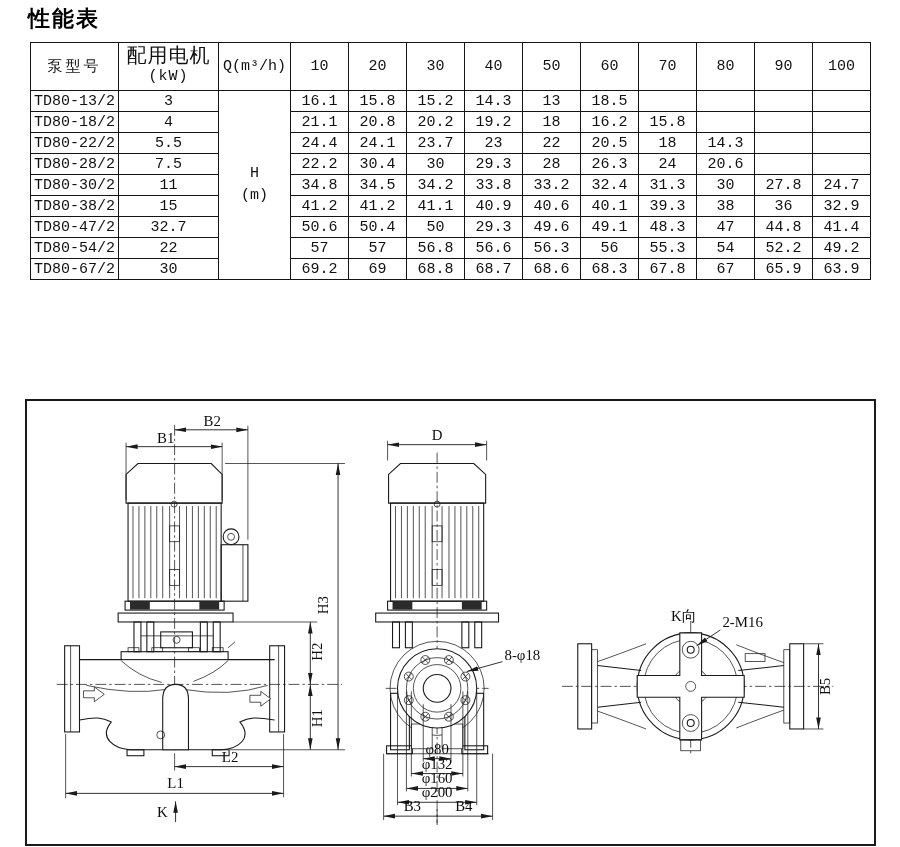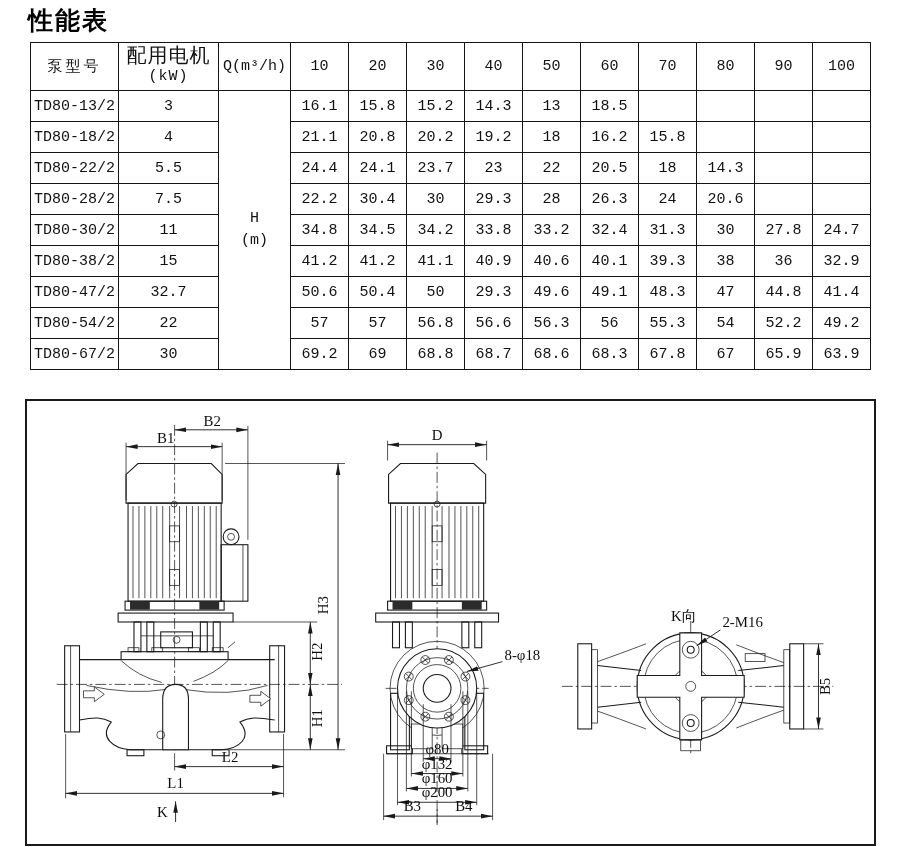--- a/index.html
+++ b/index.html
@@ -1,25 +1,25 @@
 <!DOCTYPE html>
 <html><head>
 <meta charset="utf-8">
 <style>
   html,body{margin:0;padding:0;background:#fff;}
   .page{position:relative;width:900px;height:847px;background:#fff;overflow:hidden;
         font-family:"Liberation Serif","DejaVu Serif",serif;color:#111;}
   .title{position:absolute;left:28px;top:4px;margin:0;font-family:"DejaVu Sans","Liberation Sans",sans-serif;
-         font-weight:700;font-size:25px;letter-spacing:2px;color:#000;}
+         font-weight:700;font-size:22px;letter-spacing:2px;color:#000;}
   table.perf{position:absolute;left:30px;top:42px;border-collapse:collapse;table-layout:fixed;
              width:840px;background:#fff;font-family:Liberation Mono, monospace;}
   table.perf th,table.perf td{border:1px solid #141414;text-align:center;vertical-align:middle;
              padding:0;font-weight:normal;font-size:15px;color:#111;overflow:hidden;}
   table.perf thead tr{height:48px;}
-  table.perf tbody tr{height:31px;}
+  table.perf tbody tr{height:21px;}
   .cjk{font-size:20px;letter-spacing:3px;}
   .two-line div{line-height:20px;letter-spacing:1px;}
   .qhead{font-size:16px;margin-top:15px;}
   .hunit{font-size:17px;line-height:22px;}
   .diagram-box{position:absolute;left:25px;top:399px;width:847px;height:443px;border:2px solid #1a1a1a;background:#fff;}
   svg .ln{stroke:#1a1a1a;stroke-width:1.1;fill:none;}
   svg .thin{stroke:#1a1a1a;stroke-width:0.75;fill:none;}
   svg .dim{stroke:#1a1a1a;stroke-width:0.9;fill:none;}
   svg .cl{stroke:#1a1a1a;stroke-width:0.75;fill:none;stroke-dasharray:11 3 2.5 3;}
   svg .fillw{fill:#fff;}

